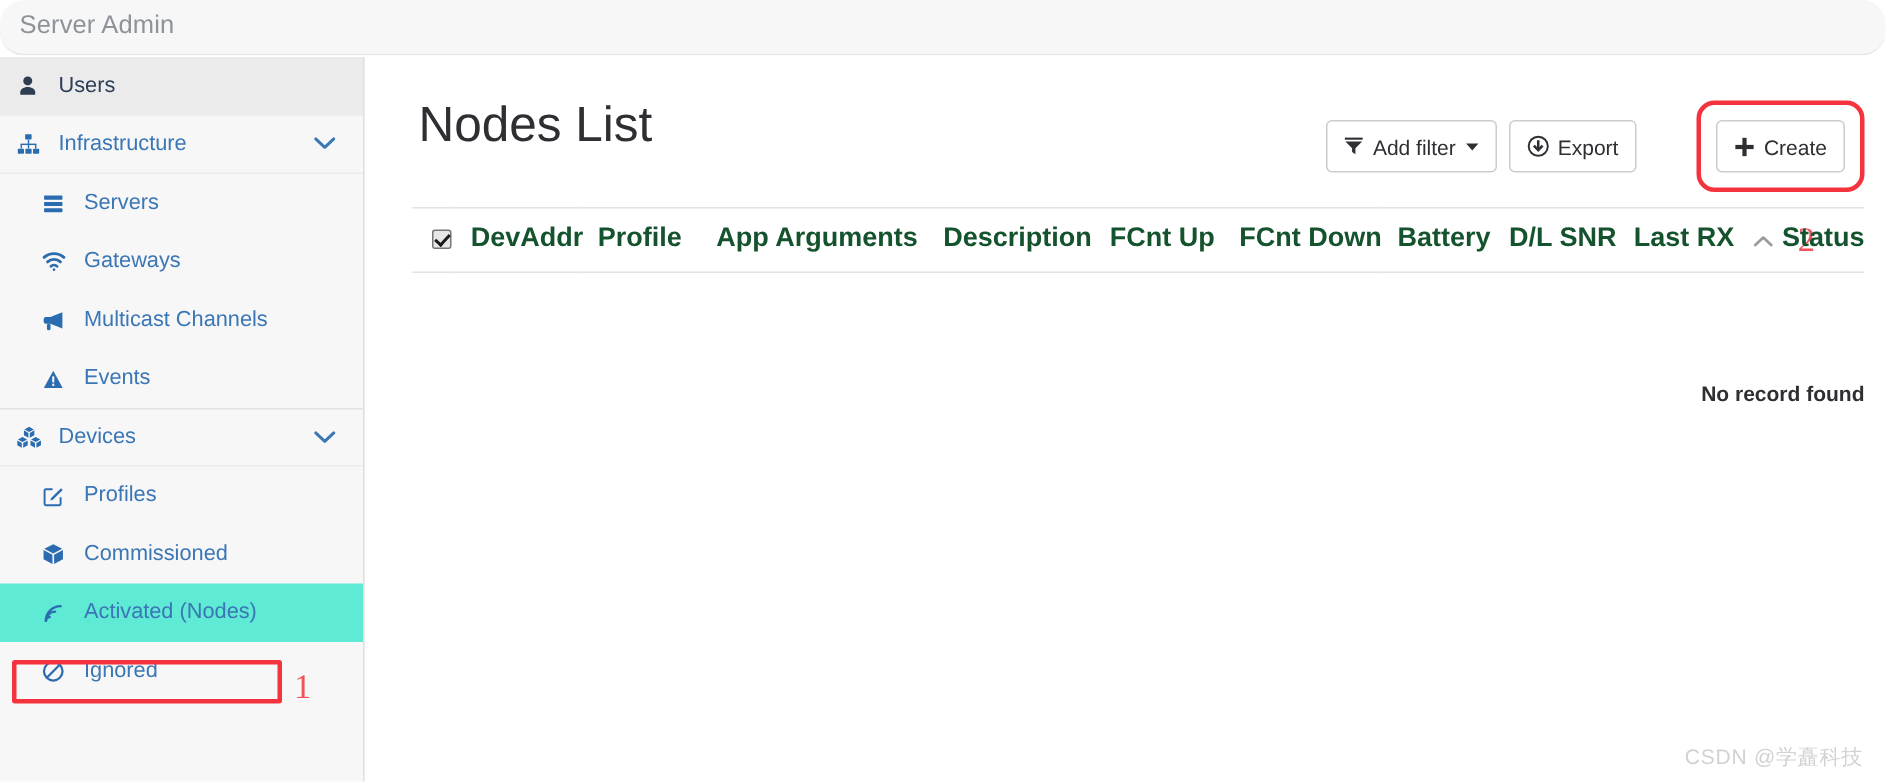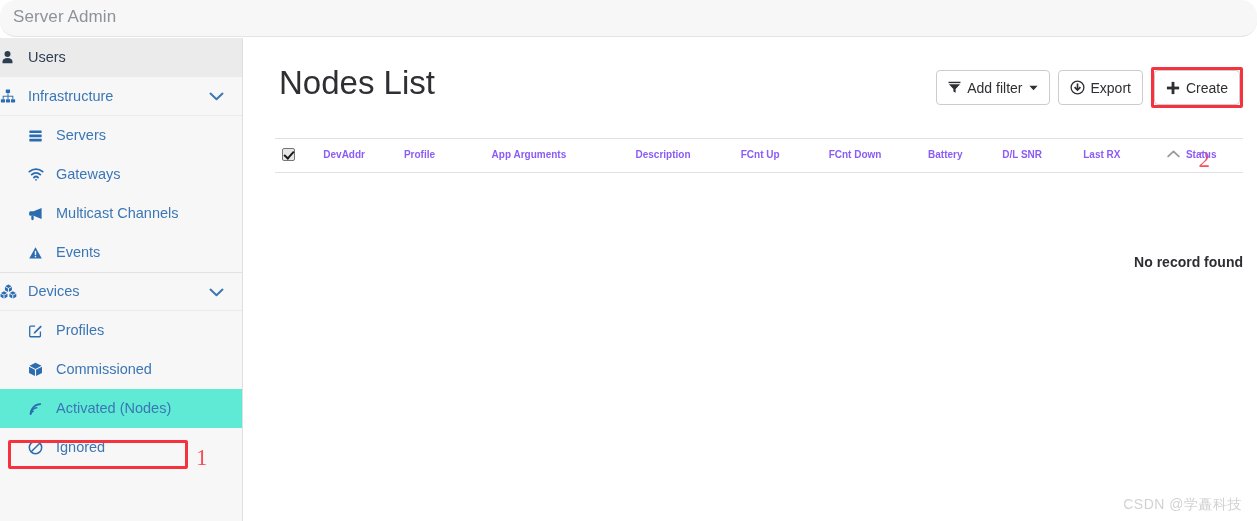--- a/index.html
+++ b/index.html
@@ -54,20 +54,21 @@
   .nav-item {
     position: relative;
     height: 39px;
     display: flex;
     align-items: center;
     box-sizing: border-box;
     border-bottom: 1px solid #ebebeb;
     color: #3b76b5;
     font-size: 14.5px;
     cursor: pointer;
+    padding-left: 11px;
   }
   .nav-item.sub {
     padding-left: 28px;
     border-bottom: none;
     height: 39px;
   }
   .nav-item.active {
     background: #ebebeb;
     color: #2e4057;
   }
@@ -136,25 +137,26 @@
     border-radius: 4px;
     font-size: 14px;
     color: #2f2f33;
     cursor: pointer;
     box-sizing: border-box;
     white-space: nowrap;
   }
   .btn .glyph { display: inline-flex; align-items: center; }
   .btn-create-wrap {
     position: relative;
-    padding: 0;
+    padding: 10px;
     border: 3px solid #f5333f;
-    border-radius: 2px;
+    border-radius: 12px;
     box-sizing: border-box;
     display: inline-flex;
+    margin-left: 32px;
   }
   .marker {
     position: absolute;
     color: #f2525a;
     font-family: "Liberation Serif", serif;
     font-size: 23px;
     line-height: 1;
   }
   #marker-2 { right: 47px; top: 110px; }
   #marker-1 { left: 196px; top: 446px; }
@@ -179,23 +181,23 @@
     left: 31px;
     top: 100px;
     right: 14px;
   }
   table.grid {
     width: 100%;
     border-collapse: collapse;
     table-layout: auto;
   }
   table.grid thead th {
-    text-align: center;
-    font-size: 10px;
-    color: #8b5cf6;
+    text-align: right;
+    font-size: 18px;
+    color: #14532d;
     font-weight: bold;
     padding: 9px 0 11px 0;
     border-top: 1px solid #e2e2e2;
     border-bottom: 1px solid #e2e2e2;
     white-space: nowrap;
   }
   th.col-check { width: 26px; padding-left: 2px; }
   .hdr-pad { padding-right: 24px; }
   .sort-caret {
     display: inline-block;

